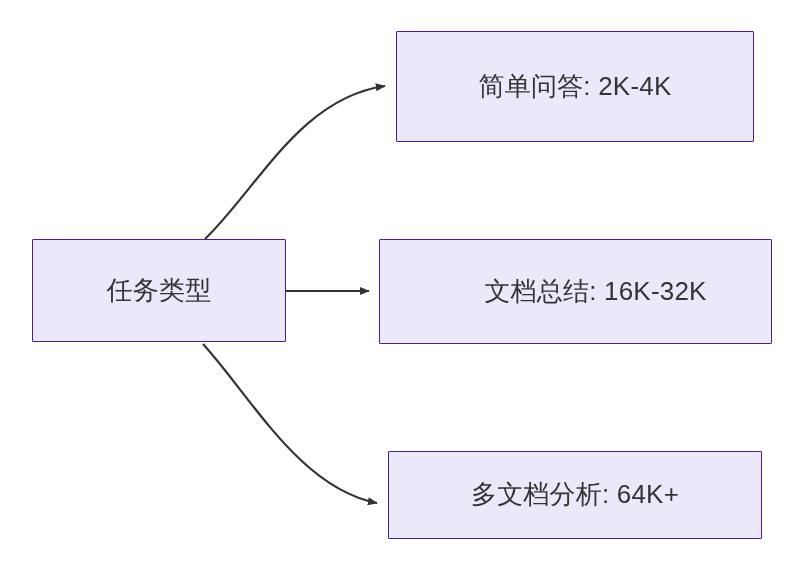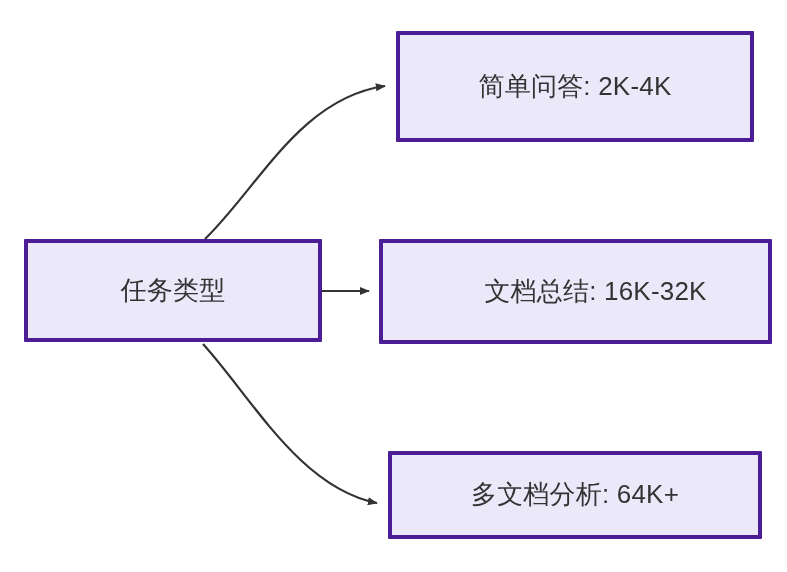--- a/index.html
+++ b/index.html
@@ -24,39 +24,39 @@
     left: 0;
     top: 0;
     width: 787px;
     height: 572px;
     pointer-events: none;
   }
   .node {
     position: absolute;
     box-sizing: border-box;
     background: #ebe8fa;
-    border: 4px solid #4c1d95;
+    border: 1px solid #4c1d95;
     border-radius: 1px;
     display: flex;
     align-items: center;
     justify-content: center;
     z-index: 2;
   }
   .node-label {
     color: #333333;
     font-size: 26px;
     line-height: 1.2;
     letter-spacing: 0.2px;
     white-space: nowrap;
     text-align: center;
   }
   #node-root {
-    left: 24px;
+    left: 32px;
     top: 239px;
-    width: 298px;
+    width: 254px;
     height: 103px;
   }
   #node-simple-qa {
     left: 396px;
     top: 31px;
     width: 358px;
     height: 111px;
   }
   #node-doc-summary {
     left: 379px;

